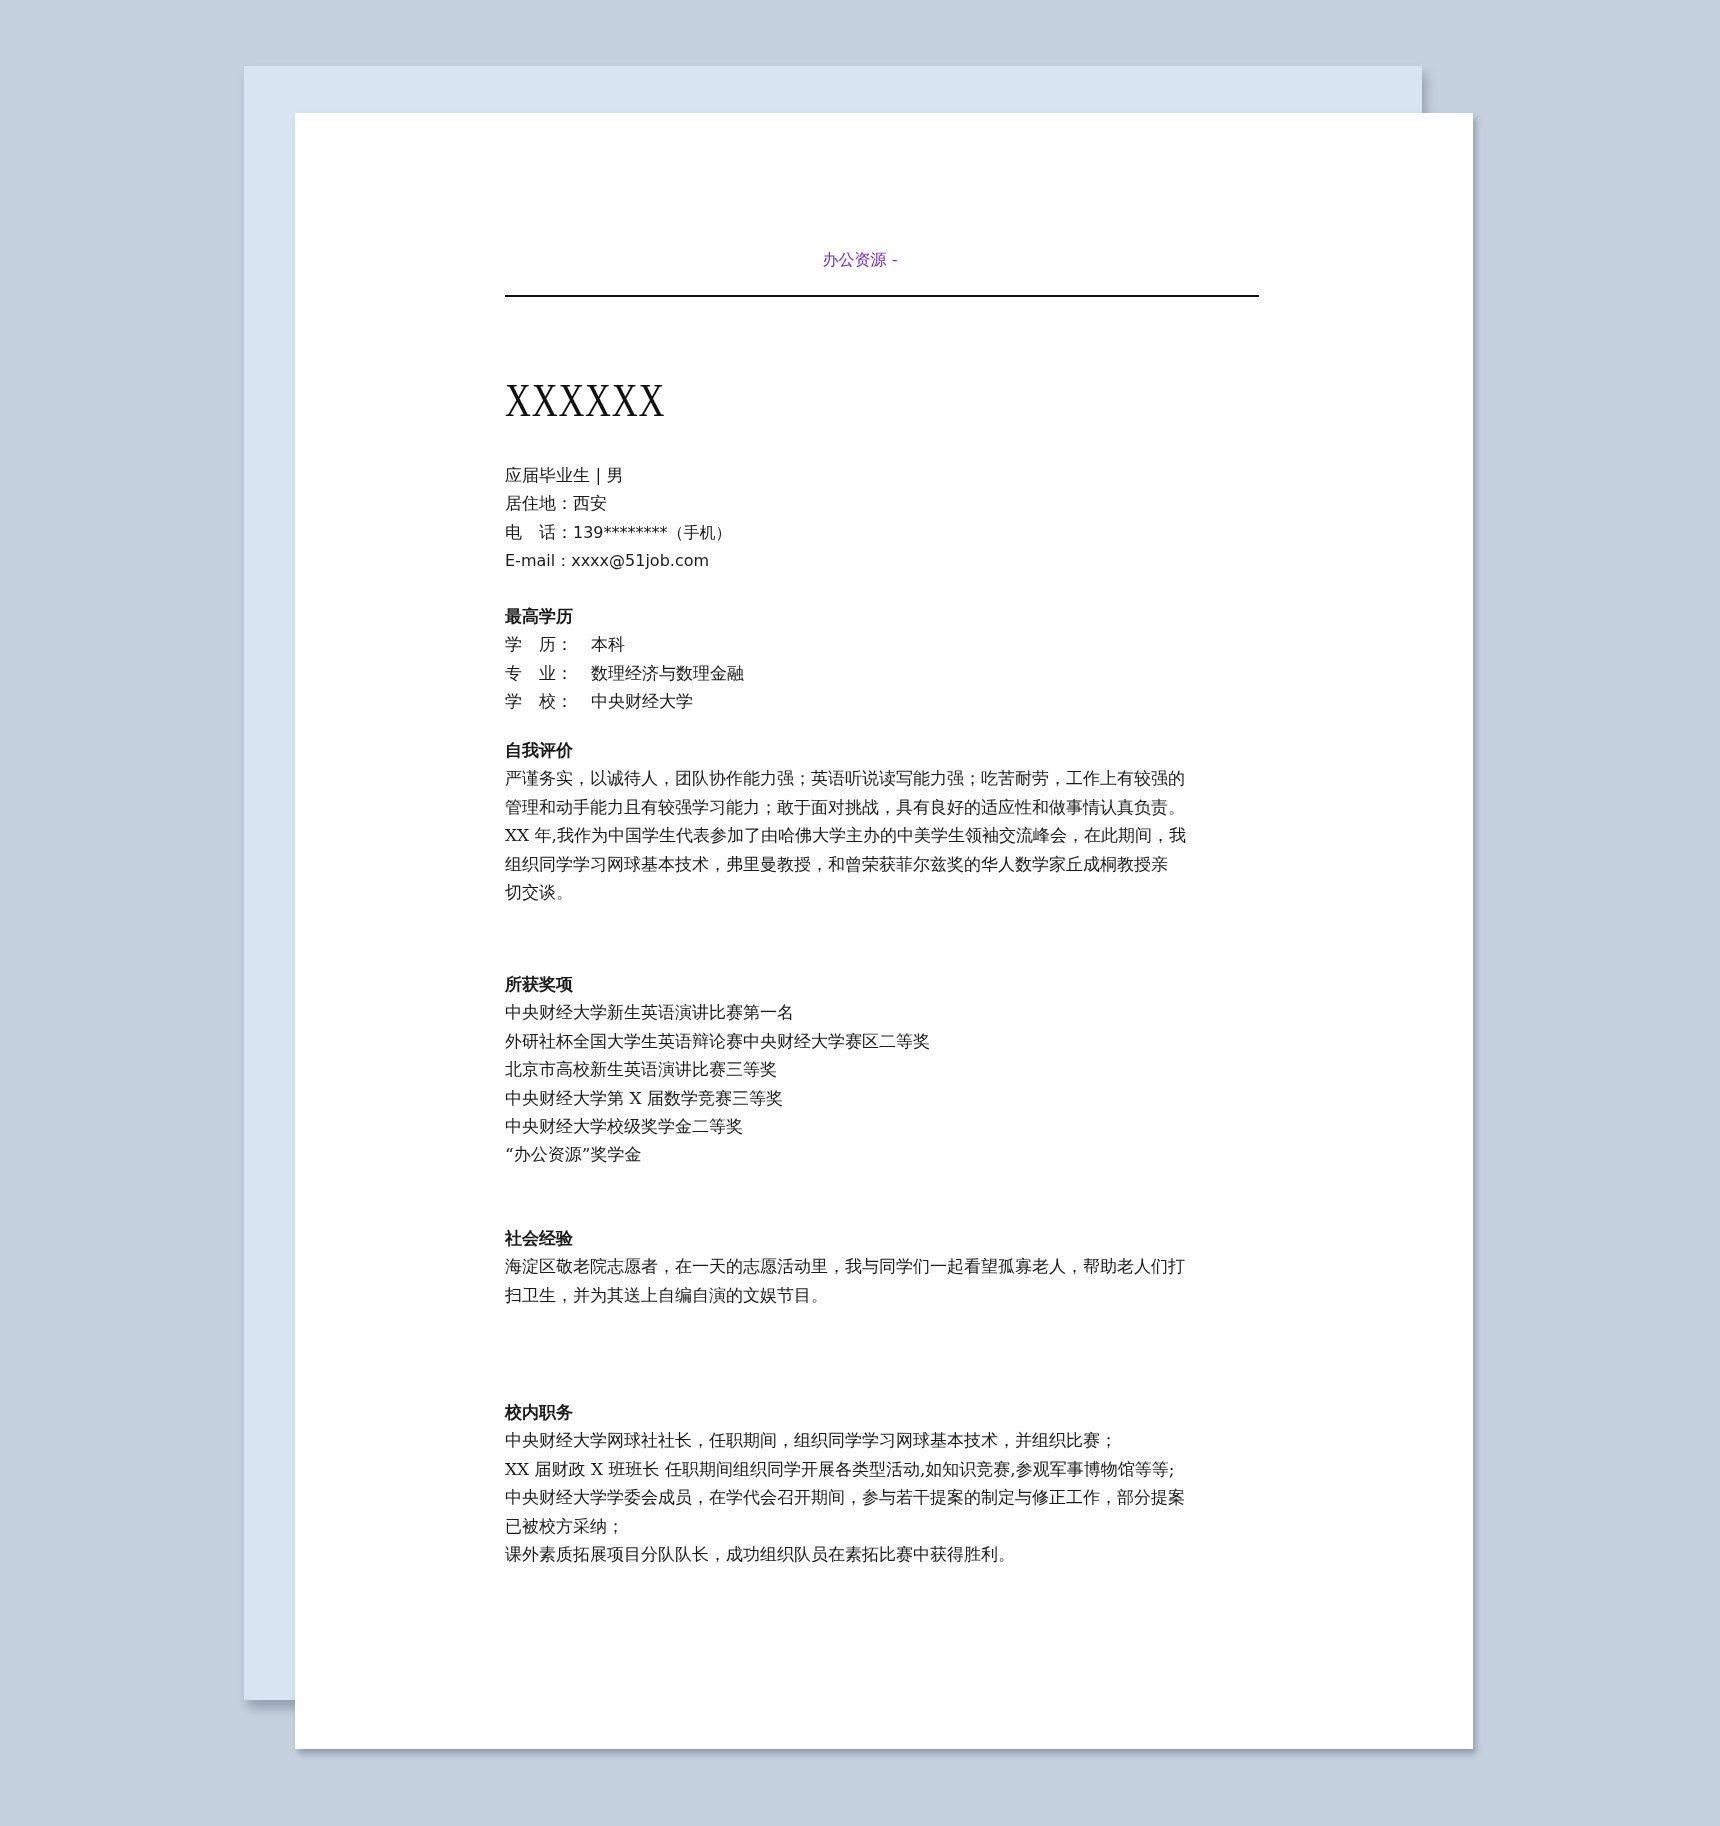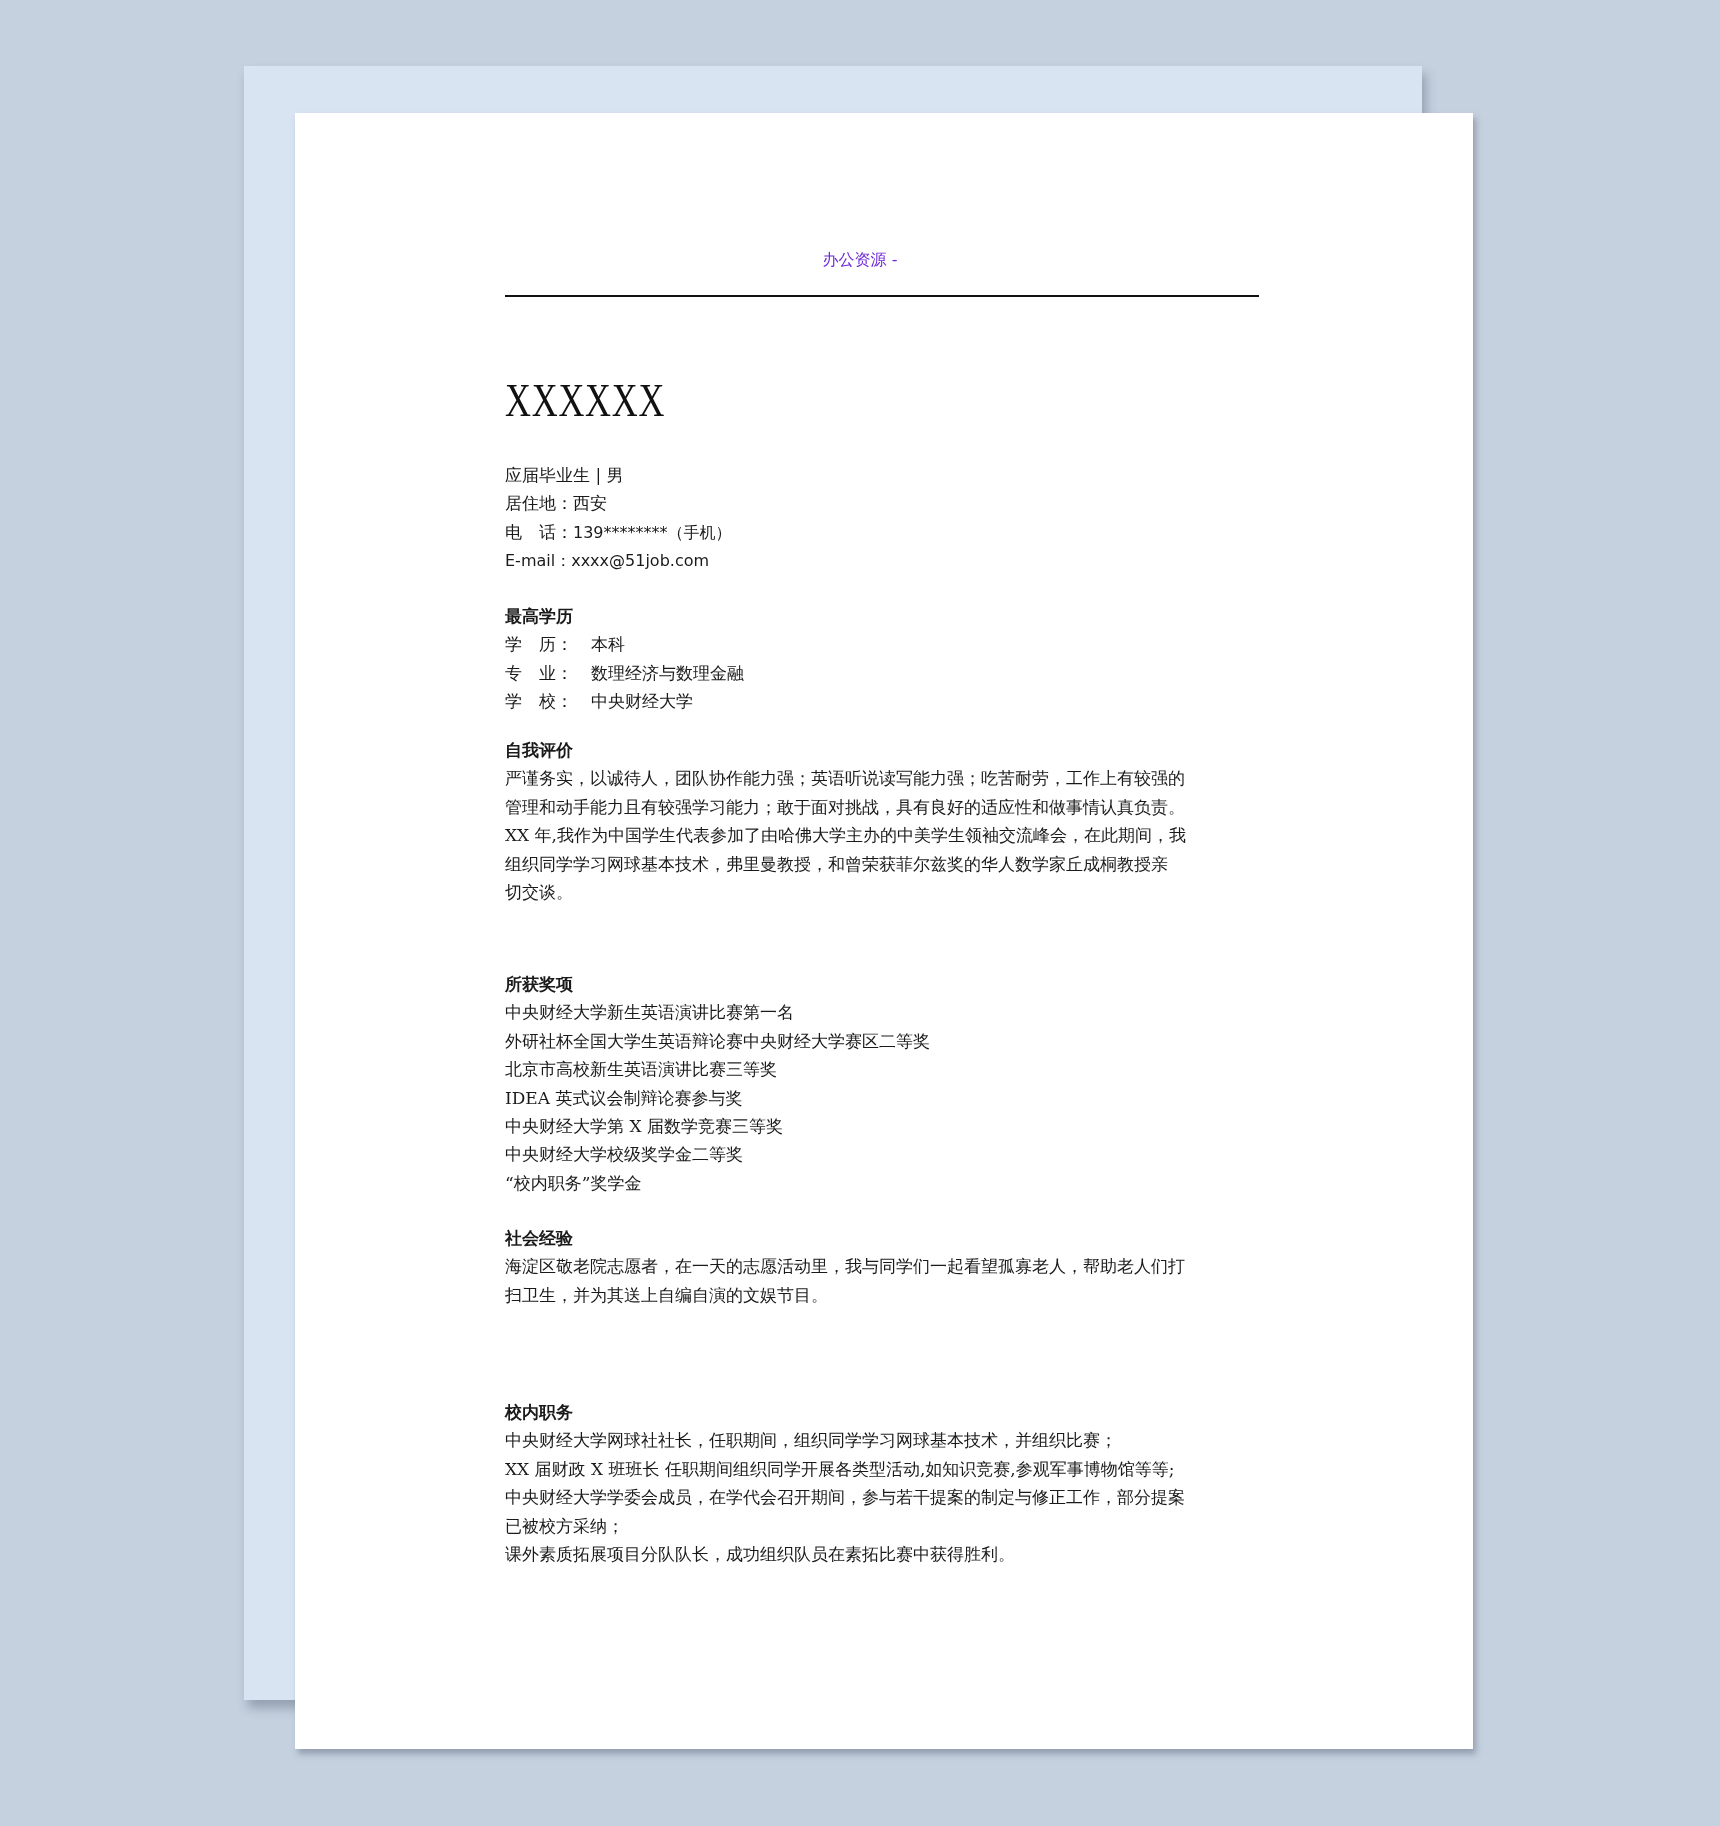--- a/index.html
+++ b/index.html
@@ -113,24 +113,23 @@
   <div class="line">XX 年,我作为中国学生代表参加了由哈佛大学主办的中美学生领袖交流峰会，在此期间，我</div>
   <div class="line">组织同学学习网球基本技术，弗里曼教授，和曾荣获菲尔兹奖的华人数学家丘成桐教授亲</div>
   <div class="line">切交谈。</div>
 </div>
 
 <div class="block" style="top:970px;">
   <div class="sec-title">所获奖项</div>
   <div class="line">中央财经大学新生英语演讲比赛第一名</div>
   <div class="line">外研社杯全国大学生英语辩论赛中央财经大学赛区二等奖</div>
   <div class="line">北京市高校新生英语演讲比赛三等奖</div>
-  <div class="line">IDEA 英式议会制辩论赛参与奖</div>
   <div class="line">中央财经大学第 X 届数学竞赛三等奖</div>
   <div class="line">中央财经大学校级奖学金二等奖</div>
-  <div class="line">“校内职务”奖学金</div>
+  <div class="line">“办公资源”奖学金</div>
 </div>
 
 <div class="block" style="top:1224px;">
   <div class="sec-title">社会经验</div>
   <div class="line">海淀区敬老院志愿者，在一天的志愿活动里，我与同学们一起看望孤寡老人，帮助老人们打</div>
   <div class="line">扫卫生，并为其送上自编自演的文娱节目。</div>
 </div>
 
 <div class="block" style="top:1398px;">
   <div class="sec-title">校内职务</div>

